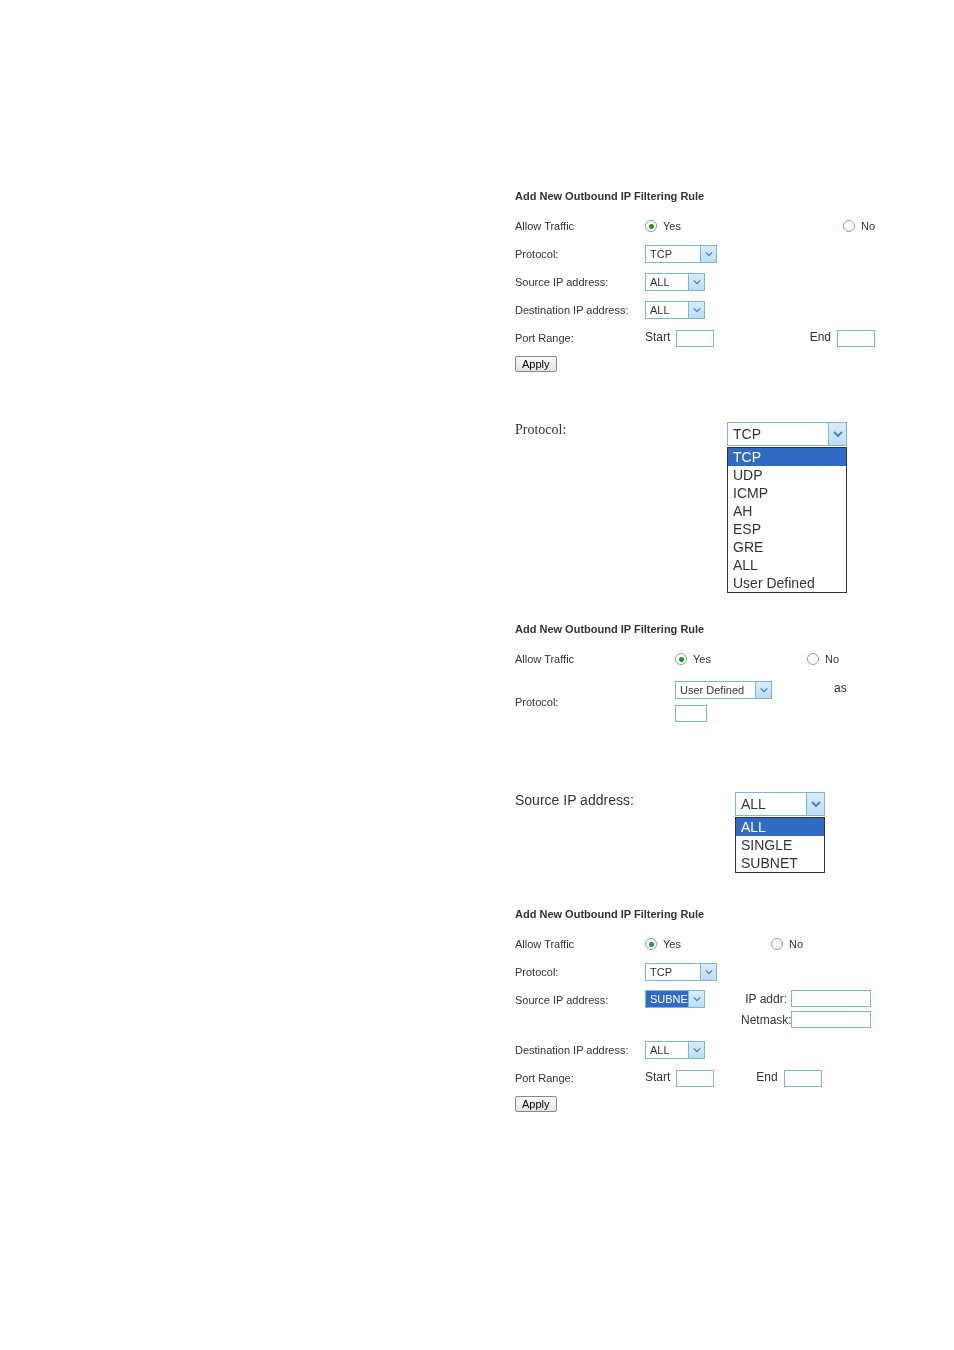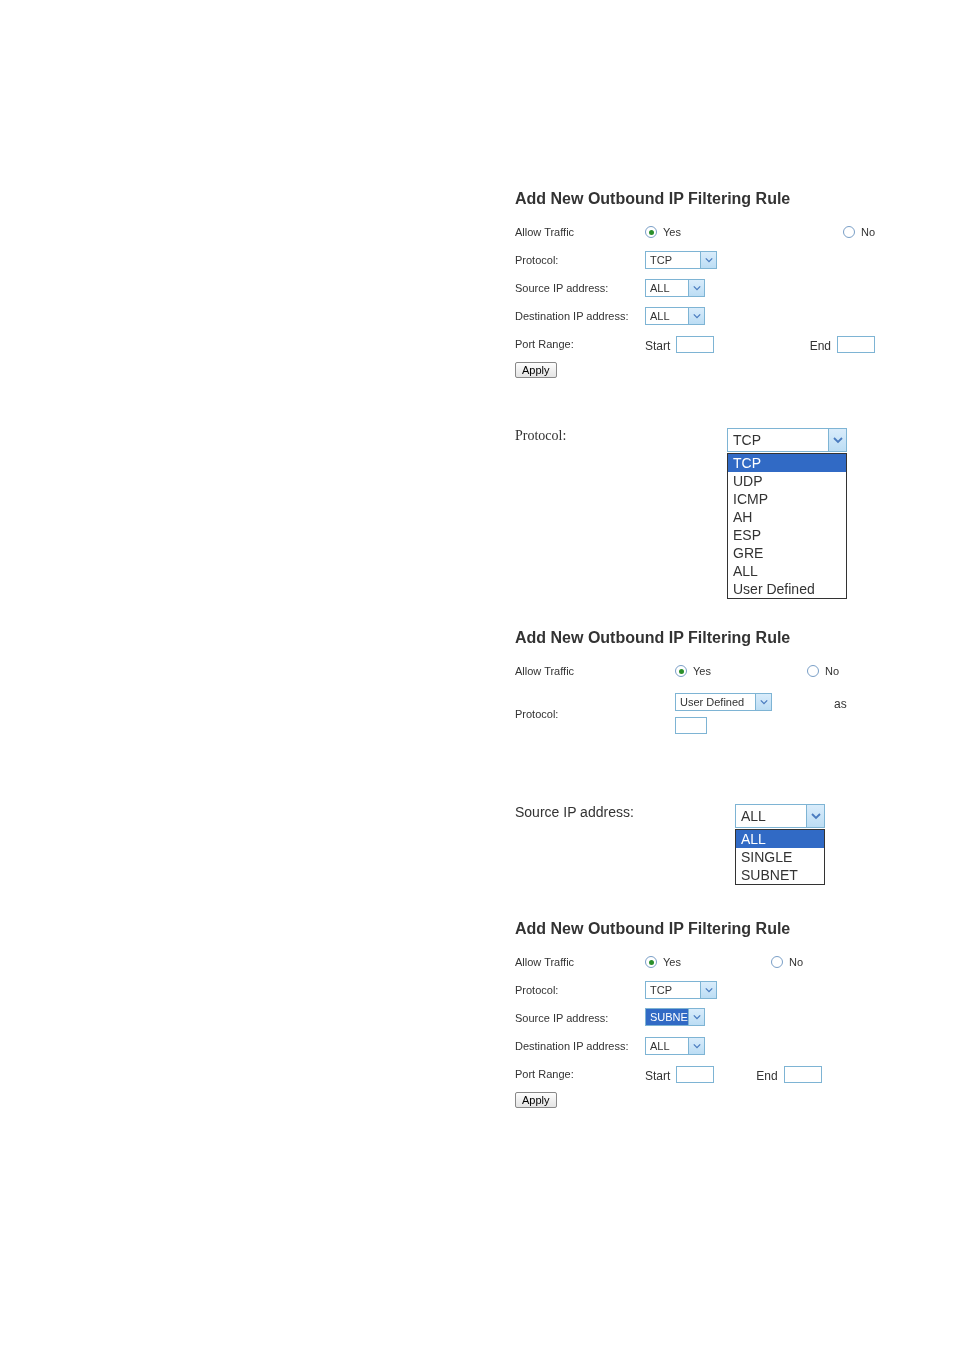--- a/index.html
+++ b/index.html
@@ -1,20 +1,20 @@
 <!DOCTYPE html>
 <html><head>
 <meta charset="utf-8">
 <style>
   * { box-sizing: border-box; }
   html, body { margin: 0; padding: 0; background: #fff; font-family: Verdana, Geneva, sans-serif; font-size: 11px; color: #333; }
   .page { width: 954px; min-height: 1350px; margin: 0 auto; position: relative; background: #fff; }
   .content { position: absolute; left: 515px; top: 190px; width: 360px; }
   .block { margin-bottom: 50px; }
-  .heading { font-weight: bold; font-size: 16px; margin-bottom: 14px; }
+  .heading { font-weight: bold; font-size: 11px; margin-bottom: 14px; }
   .row { display: flex; align-items: center; margin-bottom: 8px; min-height: 20px; }
   .labelcol { width: 130px; font-size: 11px; }
   .ctrlcol { flex: 1; display: flex; align-items: center; gap: 6px; flex-wrap: wrap; }
   .radio { width: 12px; height: 12px; border: 1px solid #7a9fc7; border-radius: 50%; display: inline-flex; align-items: center; justify-content: center; background: #fff; }
   .radio.checked::after { content: ""; width: 5px; height: 5px; border-radius: 50%; background: #2a8f2a; display: block; }
   .radiolabel { font-size: 11px; margin-right: 48px; }
   .sel { display: inline-flex; align-items: stretch; border: 1px solid #7eb4d4; background: #fff; height: 18px; }
   .sel .seltext { padding: 0 4px; display: flex; align-items: center; font-size: 11px; font-family: Arial, sans-serif; }
   .sel .selbtn { width: 16px; background: linear-gradient(#d9ecfb,#bcddf4); border-left: 1px solid #7eb4d4; display: flex; align-items: center; justify-content: center; }
   .sel .selbtn svg { width: 8px; height: 8px; }
@@ -45,21 +45,21 @@
   .bigsel2 .seltop { display: flex; height: 22px; }
   .bigsel2 .seltop .seltext { flex: 1; padding: 0 5px; display: flex; align-items: center; font-size: 14px; font-family: Arial, sans-serif; }
   .bigsel2 .seltop .selbtn { width: 18px; background: linear-gradient(#d9ecfb,#bcddf4); border-left: 1px solid #7eb4d4; display: flex; align-items: center; justify-content: center; }
   .bigsel2 .seltop .selbtn svg { width: 10px; height: 10px; }
   .biglist2 { border: 1px solid #333; width: 90px; margin-top: -1px; background: #fff; }
   .biglist2 .opt { padding: 1px 5px; font-size: 14px; font-family: Arial, sans-serif; }
   .biglist2 .opt.hl { background: #316ac5; color: #fff; }
   .nowrapcol { display: flex; flex-direction: column; gap: 2px; }
   .ipfields { margin-left: 30px; }
   .ipfields .iprow { display: flex; align-items: center; gap: 4px; margin-bottom: 4px; }
-  .rowflex { display: flex; align-items: flex-end; }
+  .rowflex { display: flex; align-items: flex-start; }
   .spacer { flex: 1; }
 </style>
 </head>
 <body>
 
 <div class="page">
   <div class="content">
 
     <div class="block">
       <div class="heading">Add New Outbound IP Filtering Rule</div>
@@ -236,20 +236,30 @@
         <div class="labelcol" style="padding-top:4px;">Source IP address:</div>
         <div class="ctrlcol rowflex" style="align-items:flex-start;">
           <div class="sel w55 sel-blue">
             <div class="seltext">SUBNET</div>
             <div class="selbtn">
                 <svg viewBox="0 0 10 10">
                   <path d="M1 3 L5 7 L9 3" fill="none" stroke="#4a7bbf" stroke-width="1.6"></path>
                 </svg>
               </div>
           </div>
+          <div class="ipfields">
+            <div class="iprow">
+              <span class="minilabel" style="width:46px; text-align:right;">IP addr:</span>
+              <input class="txtinput w80" style="">
+            </div>
+            <div class="iprow">
+              <span class="minilabel" style="width:46px; text-align:right;">Netmask:</span>
+              <input class="txtinput w80" style="">
+            </div>
+          </div>
         </div>
       </div>
       <div class="row">
         <div class="labelcol">Destination IP address:</div>
         <div class="ctrlcol">
           <div class="sel w55">
             <div class="seltext">ALL</div>
             <div class="selbtn">
                 <svg viewBox="0 0 10 10">
                   <path d="M1 3 L5 7 L9 3" fill="none" stroke="#4a7bbf" stroke-width="1.6"></path>

